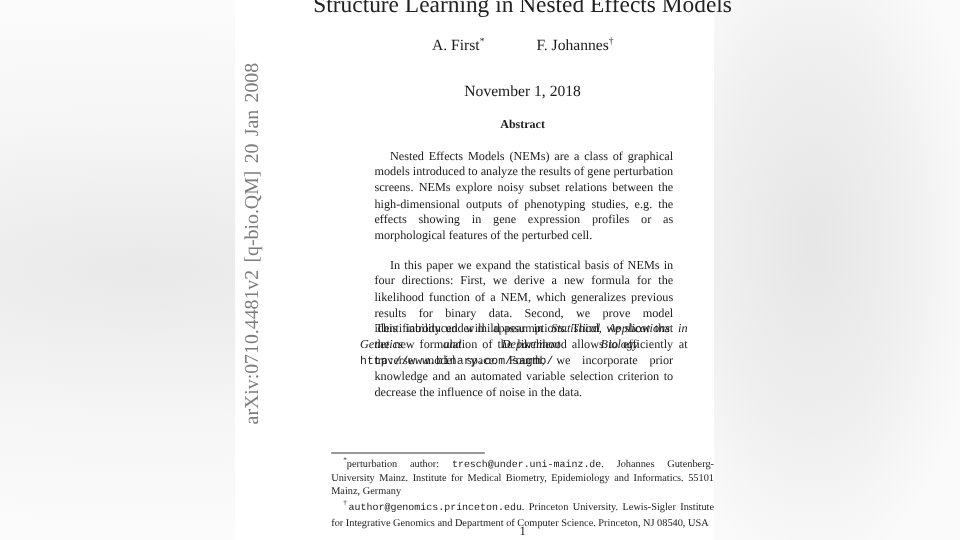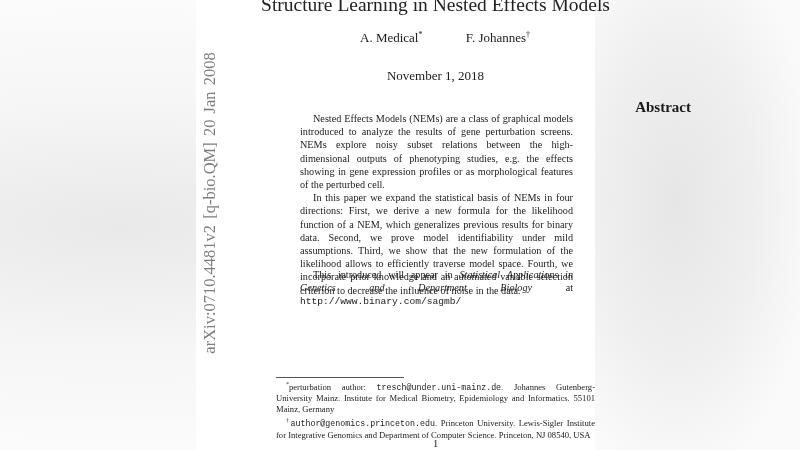--- a/index.html
+++ b/index.html
@@ -31,28 +31,28 @@
   .authors {
     position: absolute; left: 360px; top: 30px; font-size: 13px; white-space: nowrap;
   }
   .authors .a2 { margin-left: 40px; }
   .authors sup { font-size: 8px; }
   .date {
     position: absolute; left: 196px; width: 479px; top: 68px;
     text-align: center; font-size: 13px;
   }
   .abstract-head {
-    position: absolute; left: 212px; width: 479px; top: 99px;
-    text-align: right; font-size: 15px; font-weight: bold;
+    position: absolute; left: 196px; width: 479px; top: 99px;
+    text-align: center; font-size: 10px; font-weight: bold;
   }
   .abstract {
     position: absolute; left: 300px; width: 273px; top: 112px;
     font-size: 10.2px; line-height: 13.2px; text-align: justify;
   }
-  .abstract p { margin: 0; text-indent: 13px; }
+  .abstract p { margin: 12px; text-indent: 13px; }
   .manuscript {
     position: absolute; left: 300px; width: 273px; top: 268px;
     font-size: 10.2px; line-height: 13.2px; text-align: justify;
   }
   .manuscript p { margin: 0; text-indent: 13px; }
   .mono { font-family: "Liberation Mono", "DejaVu Sans Mono", monospace; font-size: 9.6px; }
   .footrule {
     position: absolute; left: 276px; top: 377px; width: 128px; height: 0;
     border-top: 1px solid #555;
   }
@@ -73,21 +73,21 @@
 
 <div class="bg-right"></div>
 
 <div class="page"></div>
 
 <div class="arxiv">arXiv:0710.4481v2  [q-bio.QM]  20 Jan 2008</div>
 
 <div class="title">Structure Learning in Nested Effects Models</div>
 
 <div class="authors">
-  <span><span>A. Medical</span><sup>*</sup></span>
+  <span><span>A. First</span><sup>*</sup></span>
   <span class="a2"><span>F. Johannes</span><sup>†</sup></span>
 </div>
 
 <div class="date">November 1, 2018</div>
 
 <div class="abstract-head">Abstract</div>
 
 <div class="abstract">
   <p>Nested Effects Models (NEMs) are a class of graphical models introduced to analyze the results of gene perturbation screens. NEMs explore noisy subset relations between the high-dimensional outputs of phenotyping studies, e.g. the effects showing in gene expression profiles or as morphological features of the perturbed cell.</p>
   <p>In this paper we expand the statistical basis of NEMs in four directions: First, we derive a new formula for the likelihood function of a NEM, which generalizes previous results for binary data. Second, we prove model identifiability under mild assumptions. Third, we show that the new formulation of the likelihood allows to efficiently traverse model space. Fourth, we incorporate prior knowledge and an automated variable selection criterion to decrease the influence of noise in the data.</p>

